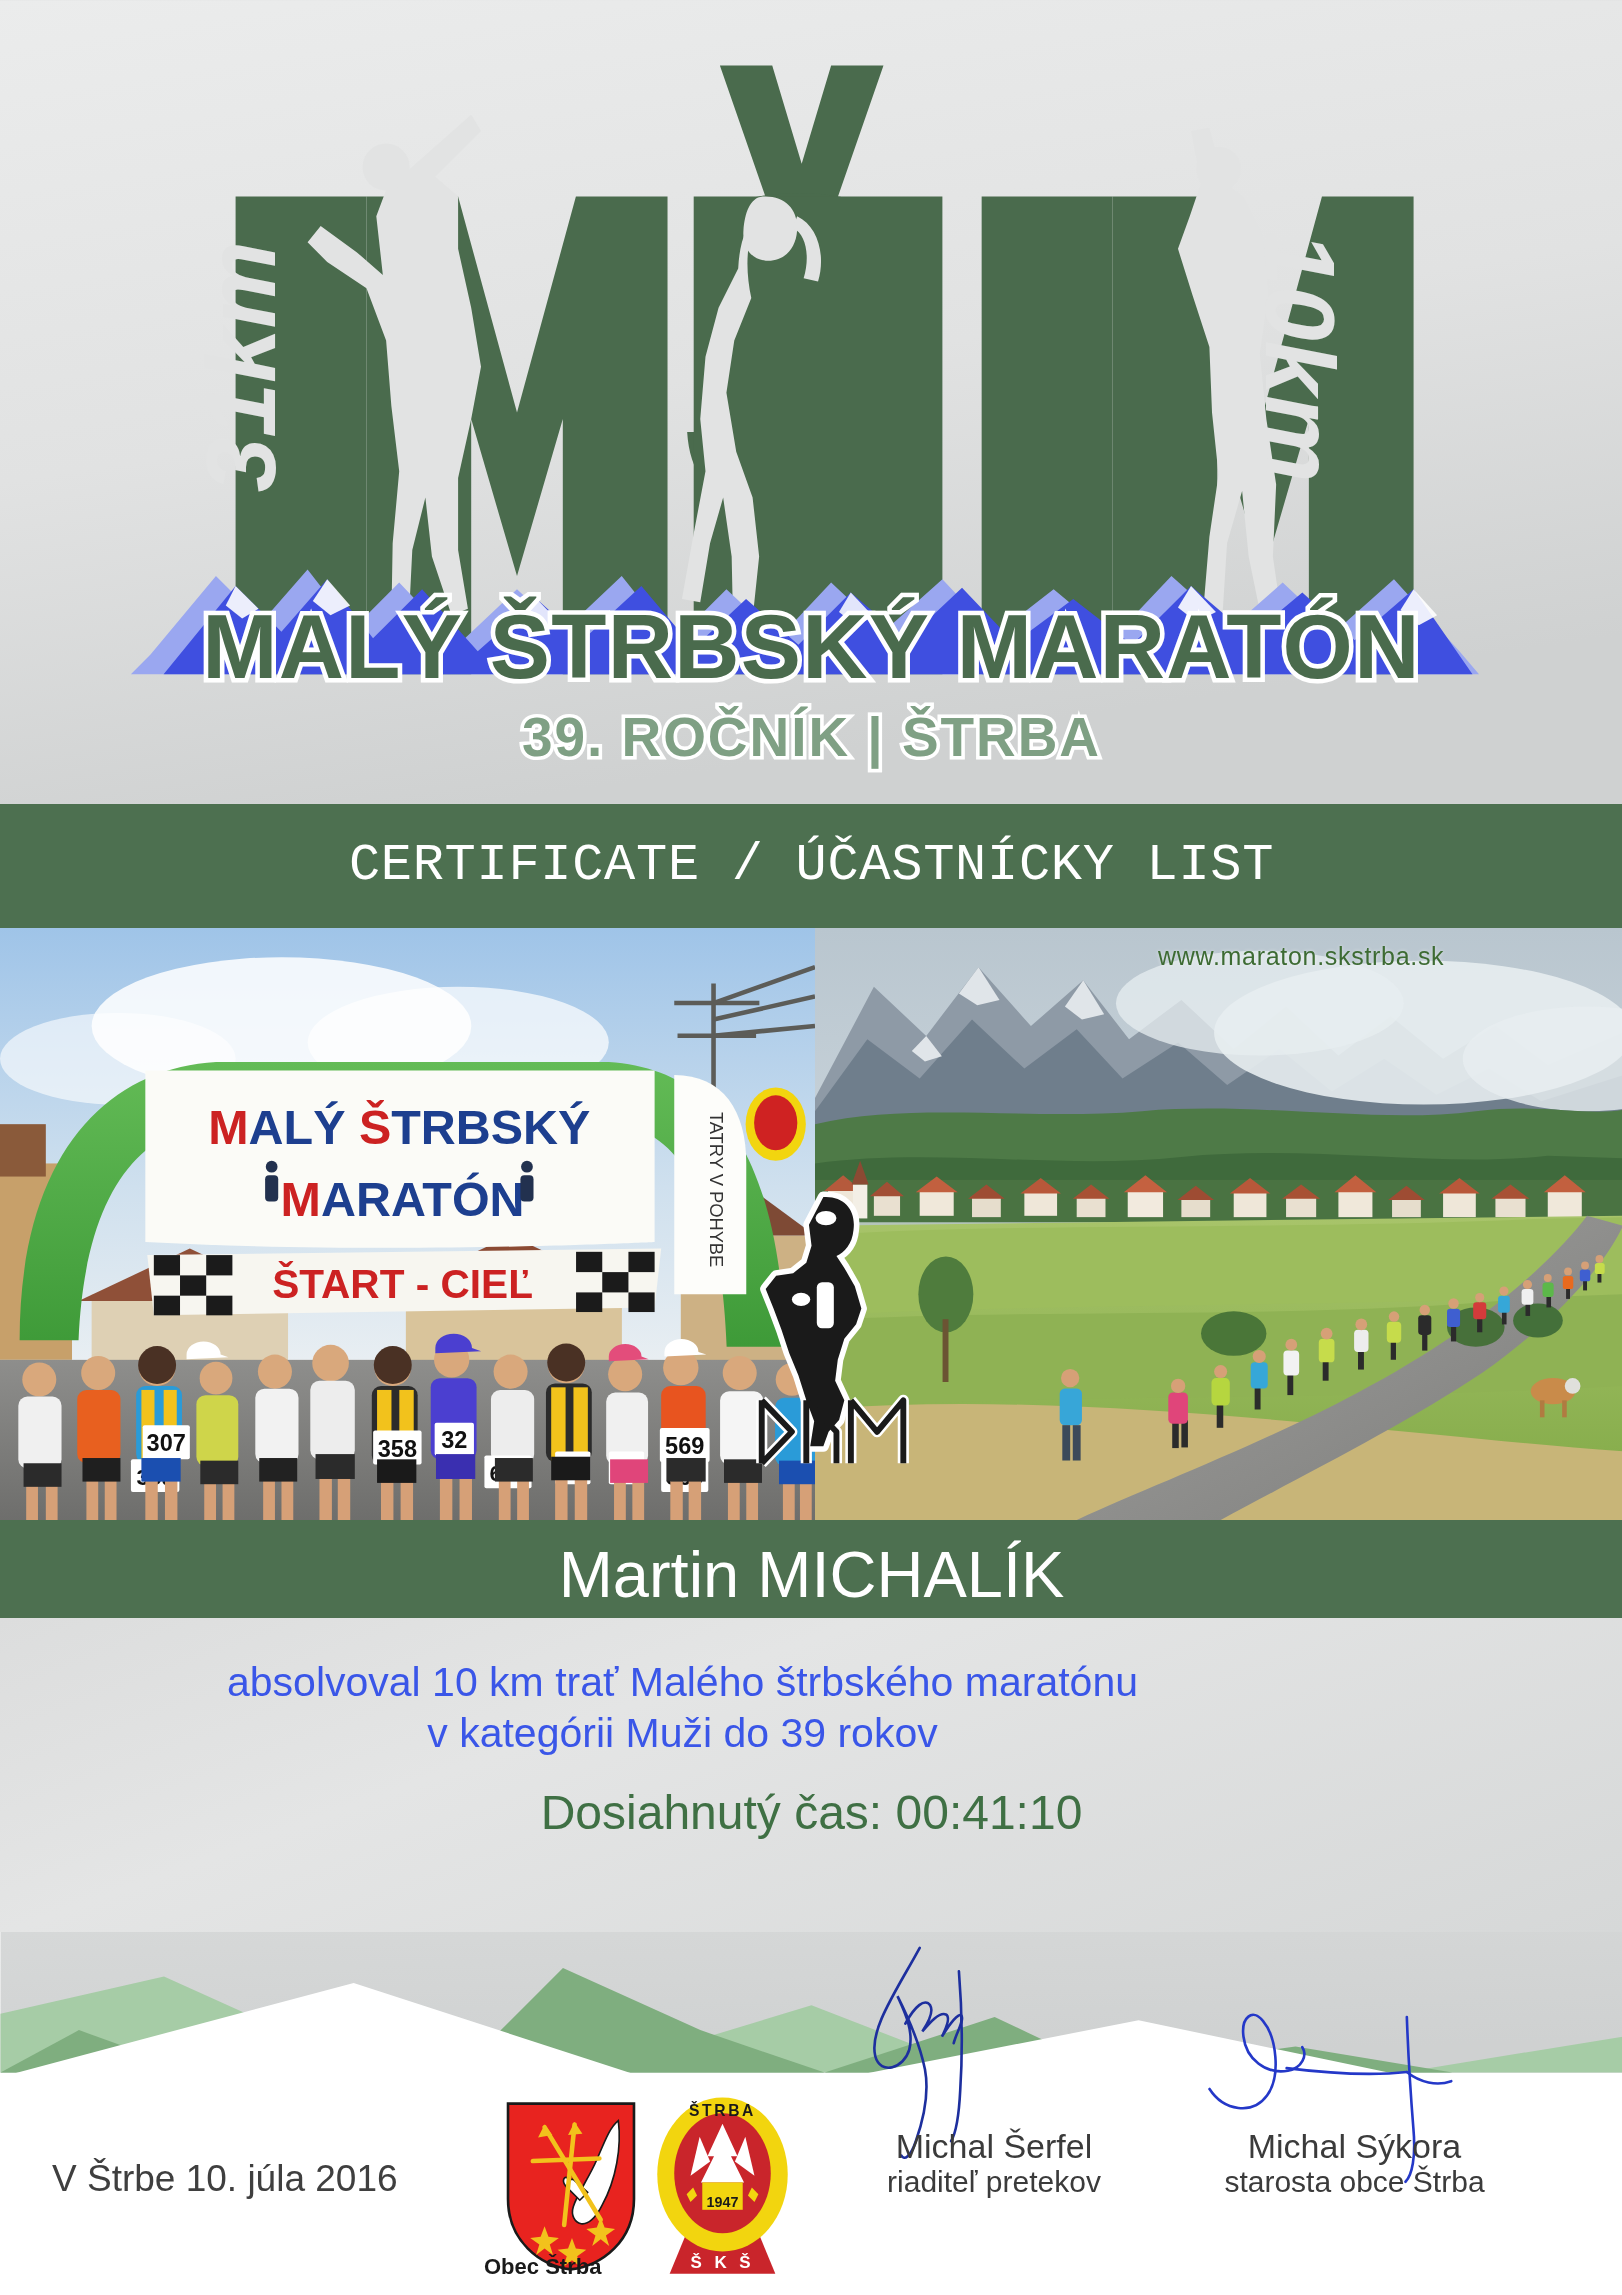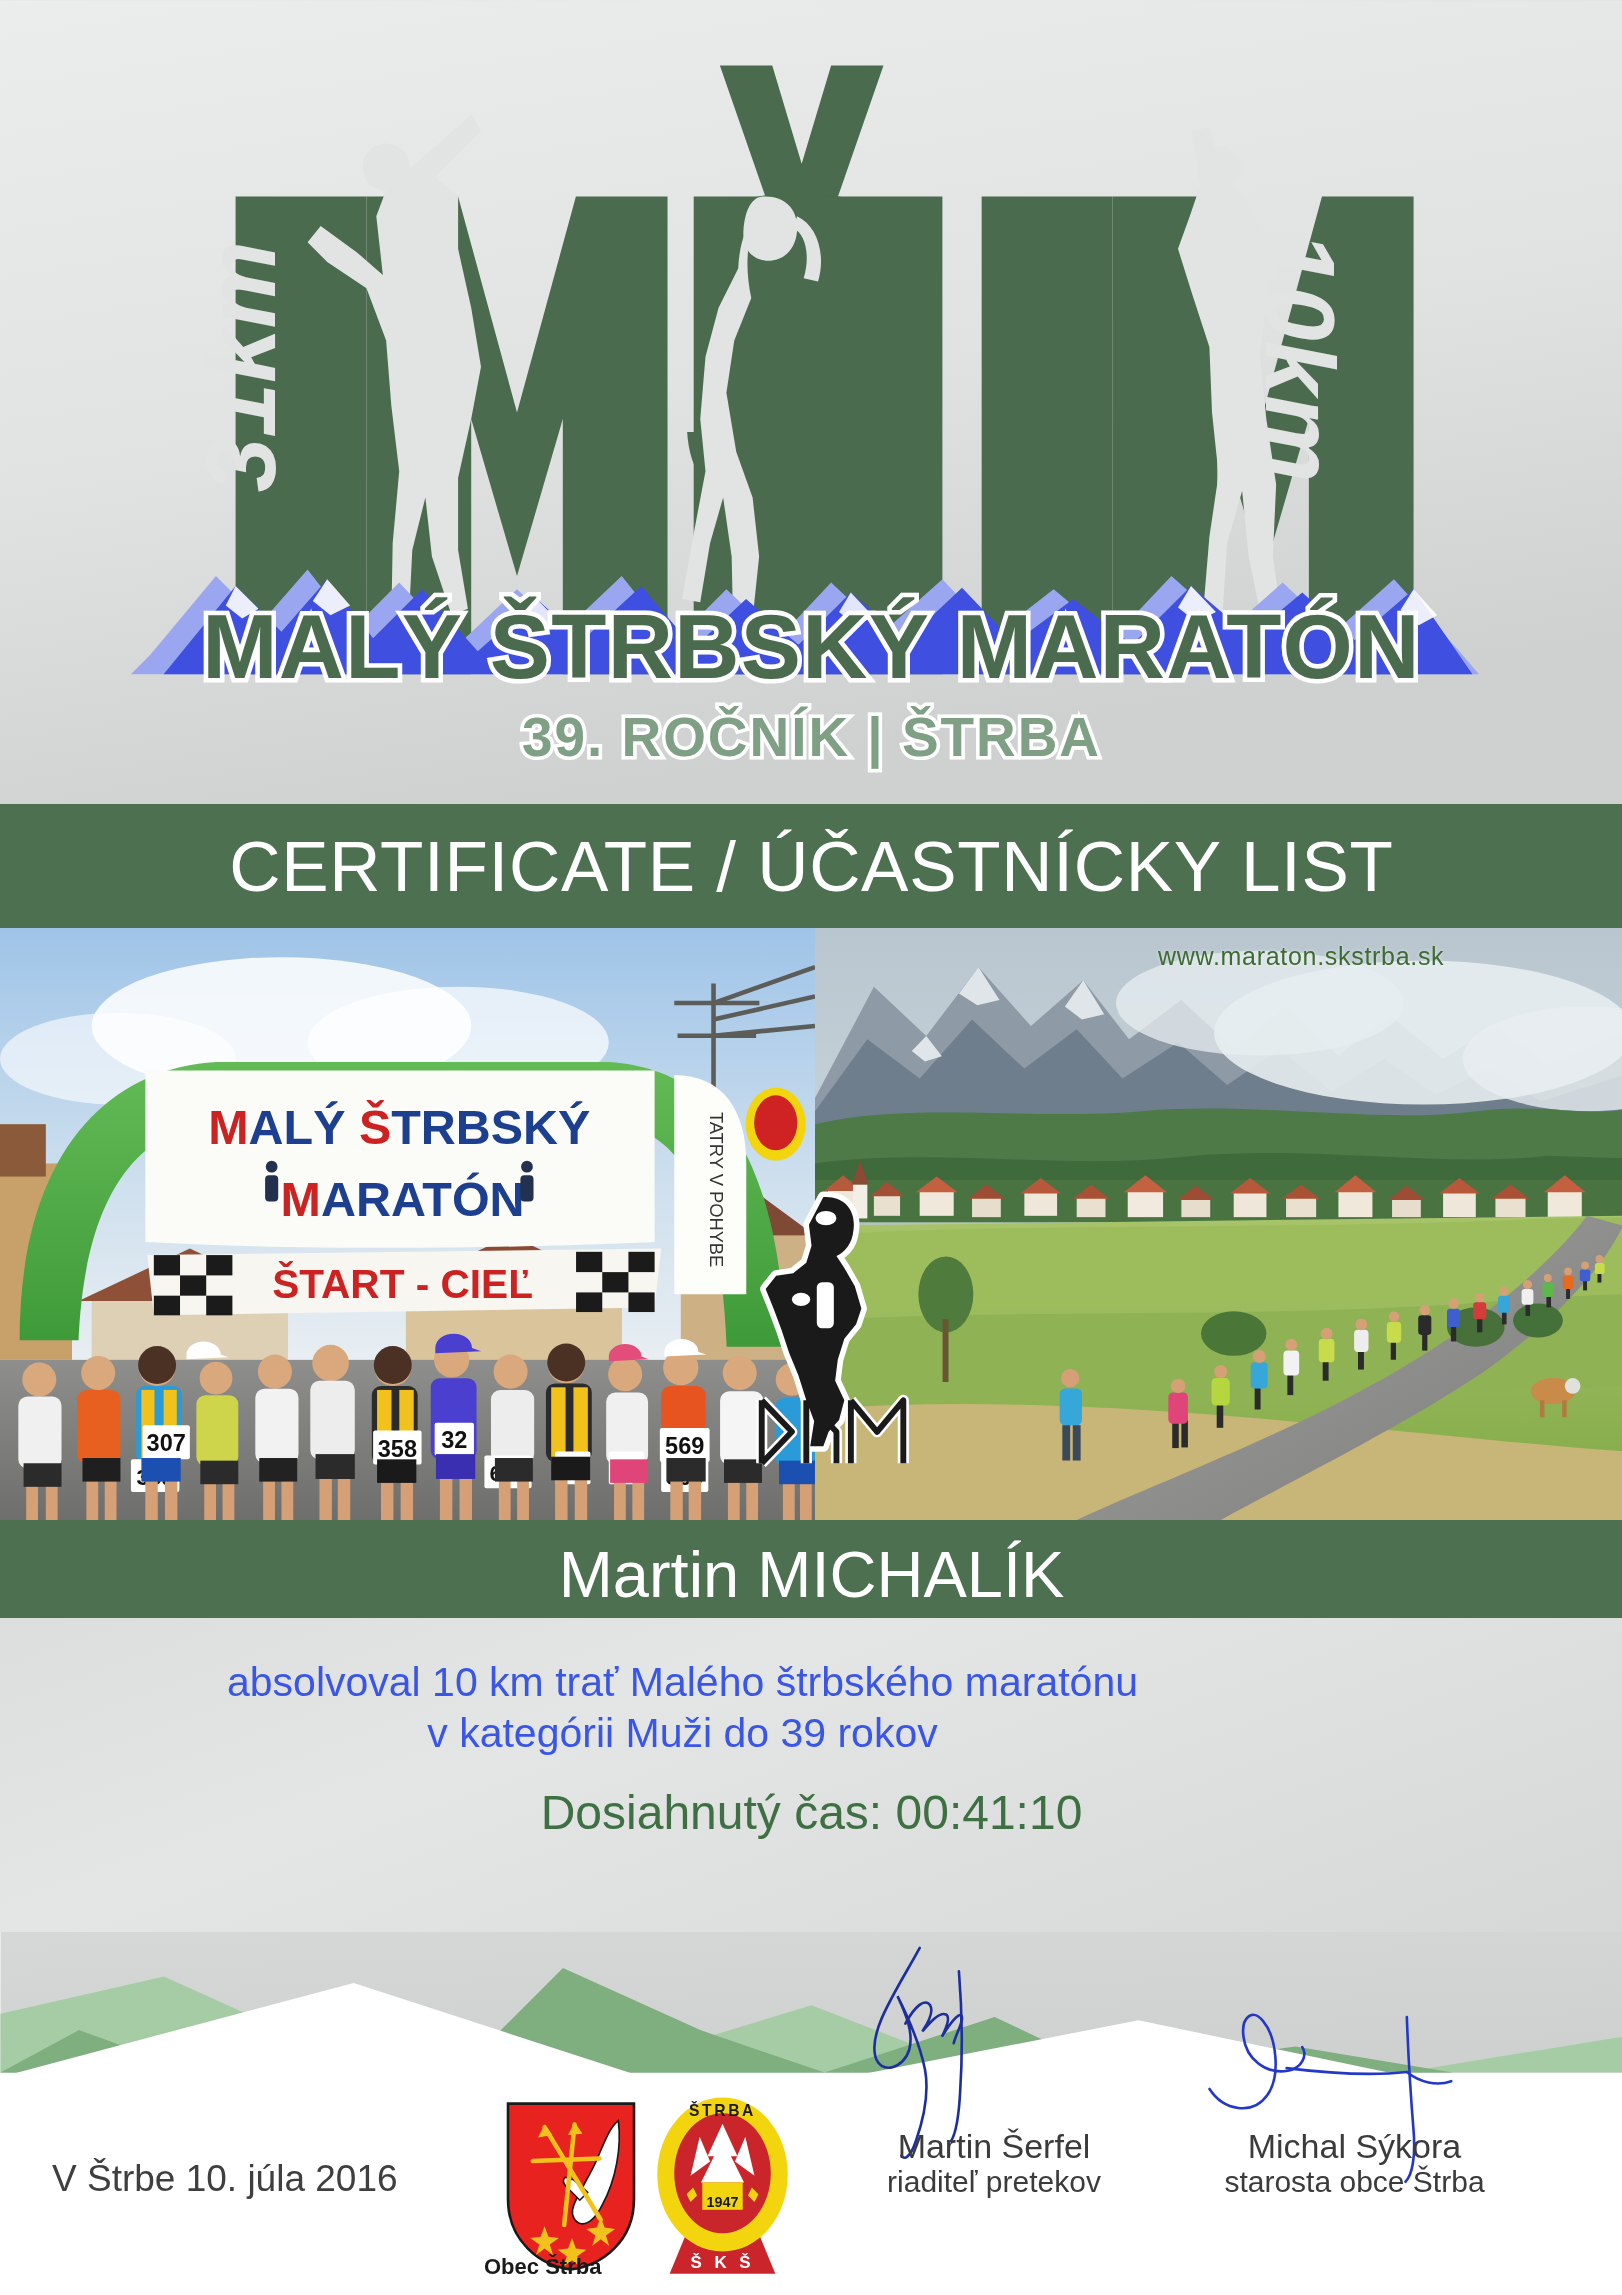--- a/index.html
+++ b/index.html
@@ -22,26 +22,26 @@
   .logo-svg{position:absolute;left:0;top:0;width:1623px;height:804px;}
 
   
   .cert-band{
     position:absolute;left:0;top:804px;width:1623px;height:124px;
     background:#4d7050;
     display:flex;align-items:center;justify-content:center;
   }
   .cert-band-title{
     color:#ffffff;
-    font-size:71px;
+    font-size:52px;
     font-weight:400;
     letter-spacing:0.7px;
     line-height:1;
     white-space:nowrap;
-    font-family:Liberation Sans, sans-serif;
+    font-family:Liberation Mono, monospace;
   }
 
   
   .photo-strip{
     position:absolute;left:0;top:928px;width:1623px;height:712px;
     overflow:hidden;display:flex;
   }
   .photo{position:relative;overflow:hidden;height:592px;}
   .photo-left{width:815px;}
   .photo-right{width:808px;}
@@ -747,21 +747,21 @@
           <path d="M8,150 C30,184 74,190 96,160 C118,130 110,70 90,46
                    C74,26 56,40 60,70 C64,104 94,128 128,122
                    C150,118 158,98 150,86"></path>
           <path d="M126,118 C190,126 256,130 310,124"></path>
           <path d="M310,40 C312,96 316,160 320,210 C324,254 318,282 308,292"></path>
           <path d="M310,124 C330,140 356,146 378,138"></path>
         </g>
       </svg>
 
       <div class="sig-block sig-a">
-        <div class="sig-name">Martin Šerfel</div>
+        <div class="sig-name">Michal Šerfel</div>
         <div class="sig-role">riaditeľ pretekov</div>
       </div>
 
       <div class="sig-block sig-b">
         <div class="sig-name">Michal Sýkora</div>
         <div class="sig-role">starosta obce Štrba</div>
       </div>
 
     </div>
   </div>

